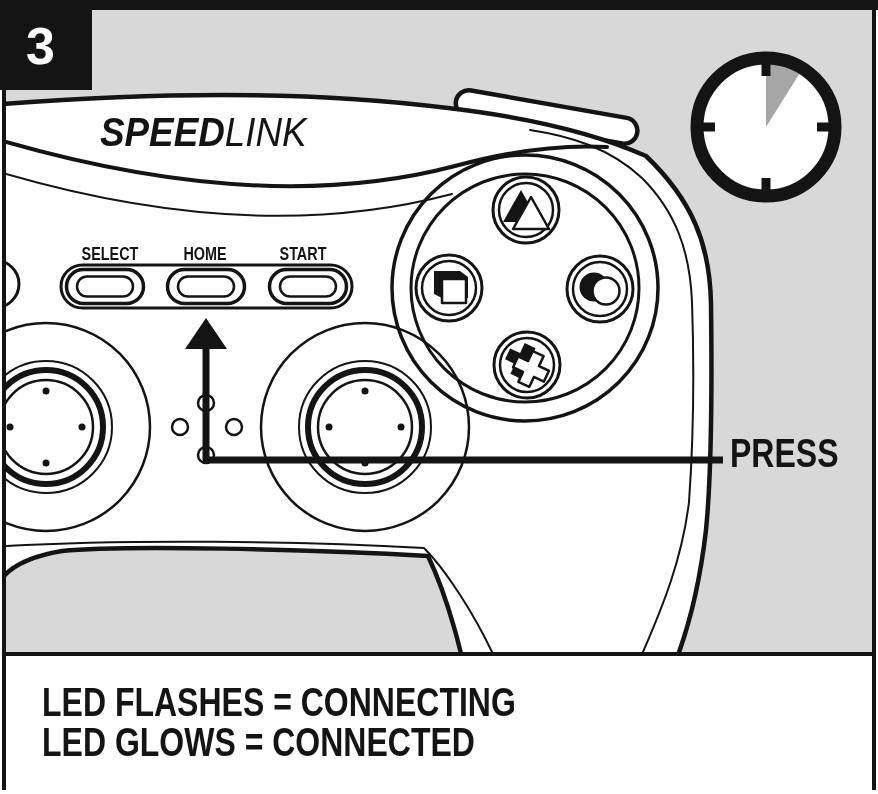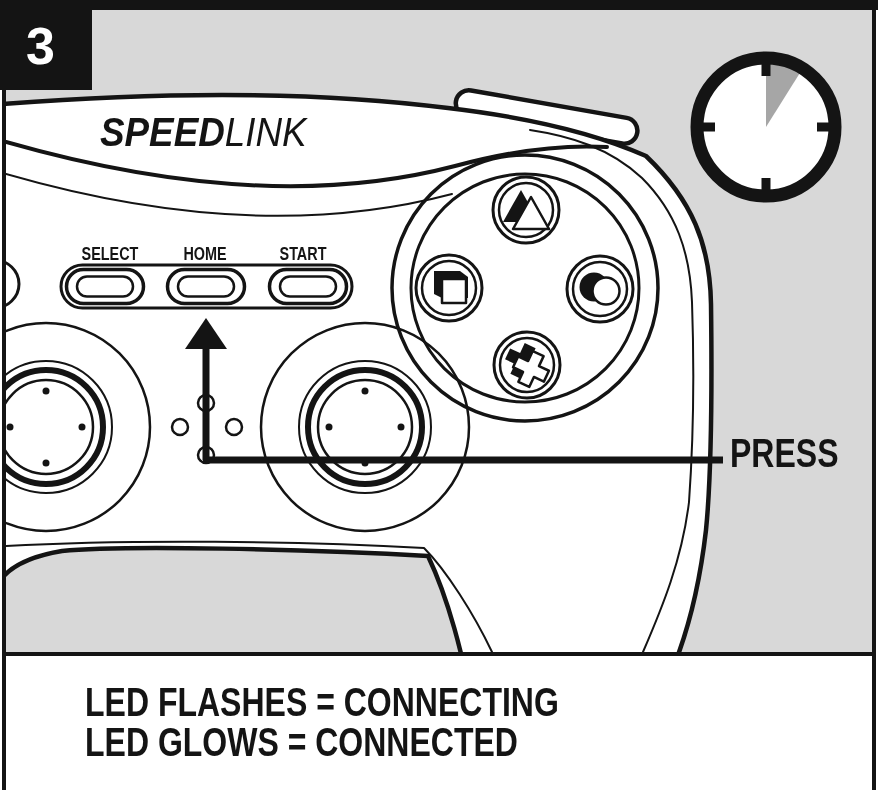--- a/index.html
+++ b/index.html
@@ -9,21 +9,21 @@
   #top-bar{position:absolute;left:0;top:0;width:878px;height:10px;background:#141414;}
   #panel{position:absolute;left:2px;top:6px;right:2px;bottom:4px;
          border:4px solid #141414;background:#d8d8d8;}
   
   #badge{position:absolute;left:0;top:0;width:92px;height:90px;background:#141414;z-index:30;}
   #badge span{position:absolute;left:26px;top:16px;color:#ffffff;font-size:52px;font-weight:700;}
   
   #art{position:absolute;left:6px;top:10px;width:866px;height:642px;z-index:5;}
   
   #caption{position:absolute;left:6px;top:652px;right:6px;height:134px;background:#ffffff;
-           border-top:4px solid #141414;z-index:20;padding-left:43px;}
+           border-top:4px solid #141414;z-index:20;}
   .cap-line{position:relative;margin-left:36px;font-size:40px;font-weight:700;color:#141414;
             line-height:40px;transform:scaleX(0.80);transform-origin:left center;white-space:nowrap;}
   #cap1{margin-top:26px;}
   
   .lbl{position:absolute;color:#141414;white-space:nowrap;z-index:25;}
   #logo{left:100px;top:110px;font-size:40px;font-style:italic;letter-spacing:0px;
         transform:scaleX(0.92);transform-origin:left center;}
   #logo .b{font-weight:700;}
   #logo .l{font-weight:400;}
   .btn-lbl{font-size:18px;font-weight:700;width:120px;text-align:center;

